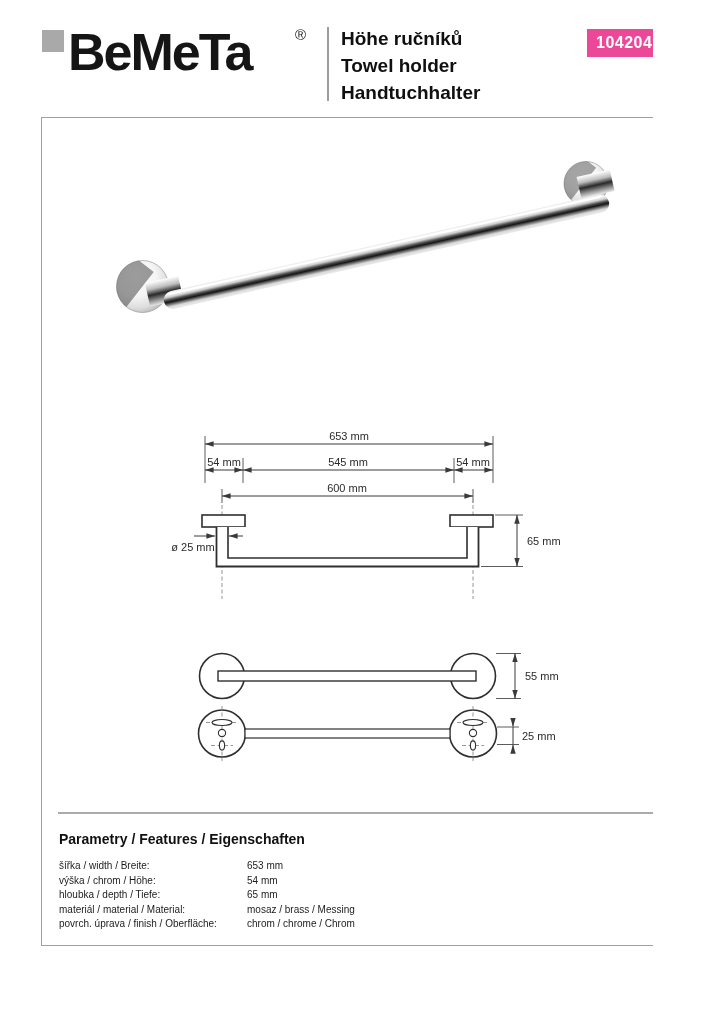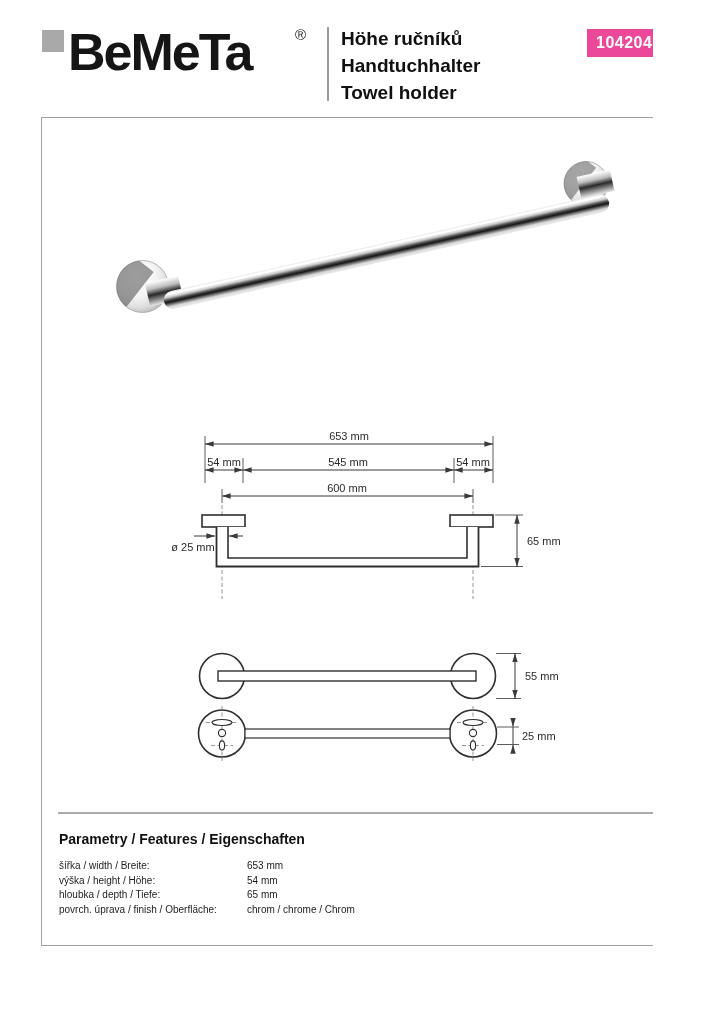--- a/index.html
+++ b/index.html
@@ -42,22 +42,22 @@
 <body>
 
 <div class="page">
 
   <div class="logo-square"></div>
   <div class="brand">BeMeTa</div>
   <div class="reg-mark">®</div>
   <div class="header-divider"></div>
   <div class="product-names">
     <div>Höhe ručníků</div>
+    <div>Towel holder</div>
     <div>Handtuchhalter</div>
-    <div>Towel holder</div>
   </div>
   <div class="code-box">104204342</div>
 
   <div class="content-box"></div>
 
   <svg class="svg-layer" viewBox="0 0 724 1024">
     <defs>
       <marker id="arr" viewBox="0 0 10 6" refX="9.6" refY="3" markerWidth="9" markerHeight="5.5" orient="auto-start-reverse">
         <path d="M0 0 L10 3 L0 6 Z" fill="#3a3a3a"></path>
       </marker>
@@ -203,27 +203,31 @@
   </svg>
 
   <div class="param-rule"></div>
   <div class="param-title">Parametry / Features / Eigenschaften</div>
   <div class="param-rows">
     <div class="param-row">
       <span class="param-label">šířka / width / Breite:</span>
       <span class="param-value">653 mm</span>
     </div>
     <div class="param-row">
-      <span class="param-label">výška / height / Höhe:</span>
+      <span class="param-label">výška / chrom / Höhe:</span>
       <span class="param-value">54 mm</span>
     </div>
     <div class="param-row">
       <span class="param-label">hloubka / depth / Tiefe:</span>
       <span class="param-value">65 mm</span>
     </div>
     <div class="param-row">
+      <span class="param-label">materiál / material / Material:</span>
+      <span class="param-value">mosaz / brass / Messing</span>
+    </div>
+    <div class="param-row">
       <span class="param-label">povrch. úprava / finish / Oberfläche:</span>
       <span class="param-value">chrom / chrome / Chrom</span>
     </div>
   </div>
 
 
 </div>
 
 </body></html>

